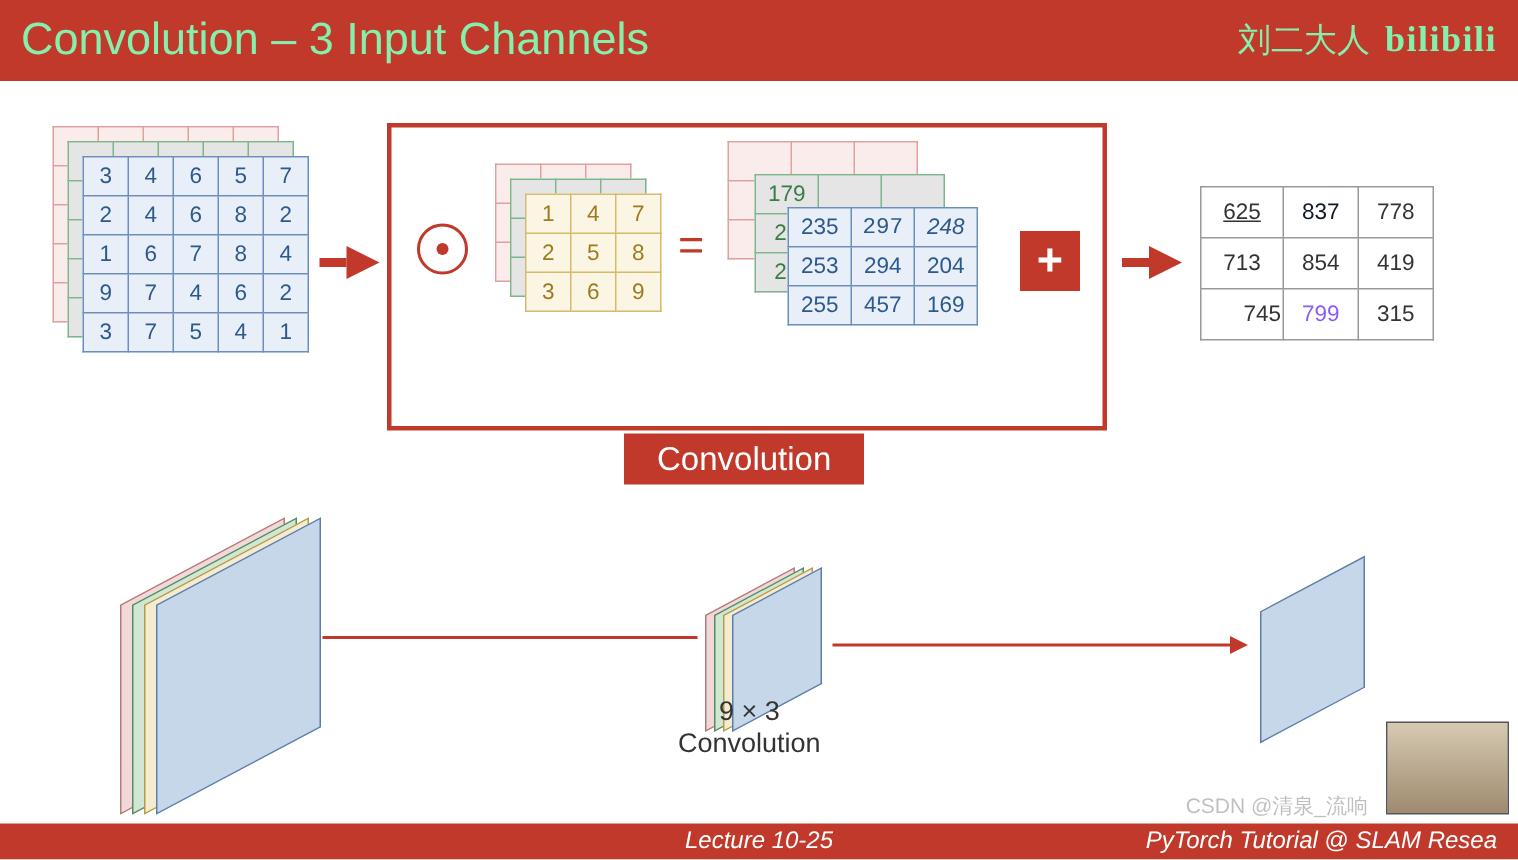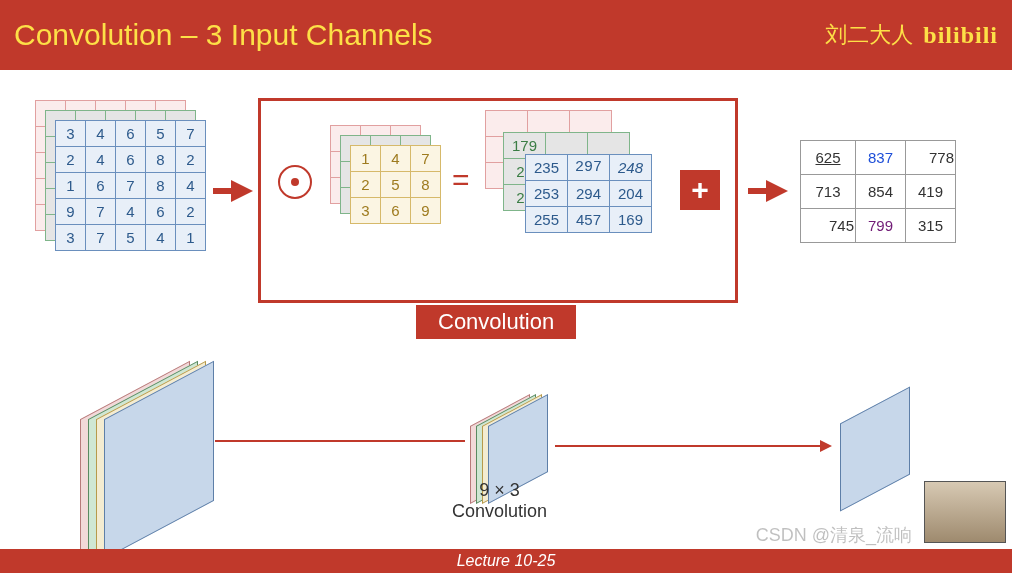--- a/index.html
+++ b/index.html
@@ -7,22 +7,22 @@
     margin: 0;
     width: 1012px;
     height: 573px;
     background: #fff;
     font-family: "Segoe UI", "Microsoft YaHei", Arial, sans-serif;
     position: relative;
     overflow: hidden;
   }
   .topbar {
     background: #c0392b;
-    color: #fde047;
-    height: 70px;
+    color: #86efac;
+    height: 54px;
     display: flex;
     align-items: center;
     padding: 0 14px 0 14px;
     font-size: 30px;
     font-weight: 300;
   }
   .topbar .spacer { flex: 1; }
   .author { font-size: 22px; font-family: "KaiTi","STKaiti",serif; margin-right: 10px; }
   .brand { font-family: "Comic Sans MS", cursive; font-weight: bold; letter-spacing: 1px; font-size: 24px; }
   .botbar {
@@ -37,21 +37,21 @@
     font-style: italic;
     padding: 0 14px;
   }
   .botbar .mid { position:absolute; left:50%; transform:translateX(-50%); }
   .botbar .right { margin-left:auto; font-style: italic; }
   .botbar .right .at { font-style: normal; }
   .watermark {
     position: absolute;
     right: 100px; bottom: 26px;
     color: rgba(0,0,0,0.25);
-    font-size: 18px;
+    font-size: 14px;
   }
   .content {
     position: relative;
     width: 100%;
     height: calc(573px - 58px - 24px);
   }
 
   
   table.mx {
     border-collapse: collapse;
@@ -414,31 +414,31 @@
 
   <div class="arrow" style="left:748px;top:110px;">
     <div class="line" style="width:18px;"></div>
       <div class="head"></div>
   </div>
 
   <table class="mx" style="position:absolute;left:800px;top:70px;">
     <tbody>
         <tr>
       <td style="width:50px;height:34px;border-color:#999;color:#333;text-decoration:underline;">625</td>
-      <td style="width:50px;border-color:#999;color:#1d4ed8;margin-top:12px;">837</td>
-      <td style="width:50px;border-color:#999;color:#333;text-align:right;">778</td>
+      <td style="width:50px;border-color:#999;color:#0f172a;margin-top:12px;">837</td>
+      <td style="width:50px;border-color:#999;color:#333;">778</td>
     </tr>
     <tr>
       <td style="height:34px;border-color:#999;color:#333;">713</td>
       <td style="border-color:#999;color:#333;">854</td>
       <td style="border-color:#999;color:#333;">419</td>
     </tr>
     <tr>
       <td style="height:34px;border-color:#999;color:#333;padding-left:28px;">745</td>
-      <td style="border-color:#999;color:#701a75;">799</td>
+      <td style="border-color:#999;color:#8b5cf6;">799</td>
       <td style="border-color:#999;color:#333;">315</td>
     </tr>
   </tbody>
     </table>
 
   <div class="iso-frame" style="left:80px;top:320px;">
     <div class="plane pink" style="left:0;top:0;"></div>
     <div class="plane green" style="left:8px;top:0;"></div>
     <div class="plane yellow" style="left:16px;top:0;"></div>
     <div class="plane blue" style="left:24px;top:0;"></div>
@@ -469,13 +469,18 @@
     <div class="plane blue small" style="width:70px;height:88px;"></div>
   </div>
 
 </div>
 
 <div class="watermark">CSDN @清泉_流响</div>
 <div class="webcam"></div>
 
 <div class="botbar">
   <span class="mid">Lecture 10-25</span>
+  <span class="right">
+    <span>PyTorch Tutorial</span>
+    <span class="at">@</span>
+    <span>SLAM Resea</span>
+  </span>
 </div>
 
 </body></html>

